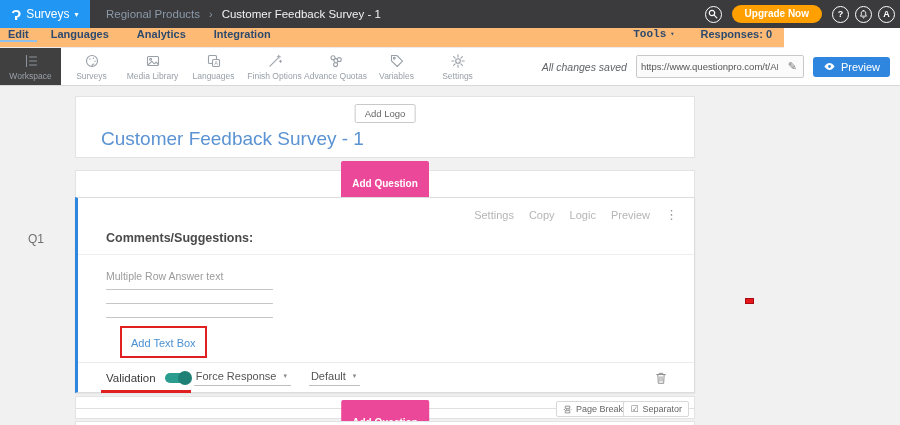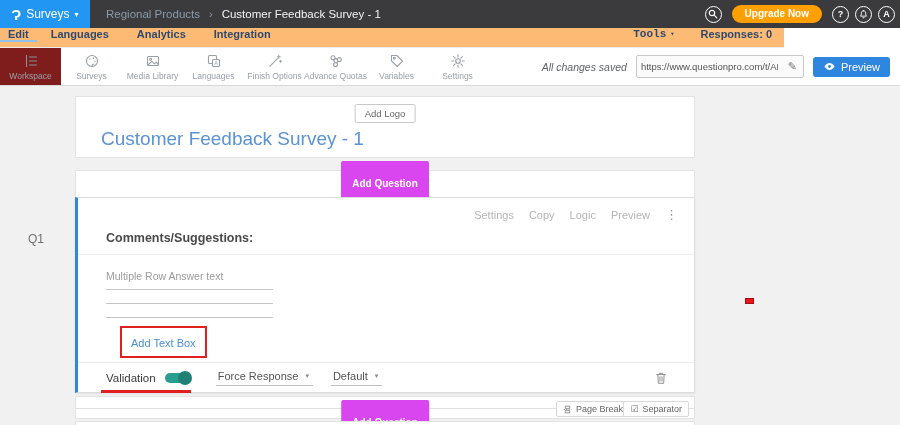--- a/index.html
+++ b/index.html
@@ -39,21 +39,21 @@
   .nav-right { margin-left:auto; display:flex; align-items:center; gap:26px; padding-right:12px; }
   .nav-tools { font-size:11px; font-weight:bold; color:#2d4a6e; display:flex; gap:4px; align-items:center;font-family:Liberation Mono, monospace; }
   .nav-tools .sel-caret { font-size:7px; color:#2d4a6e; }
   .nav-resp { font-size:11px; font-weight:bold; color:#2d4a6e; }
 
   
   .toolbar { position:absolute; top:48px; left:0; width:900px; height:38px; background:#fff;
              border-bottom:1px solid #d8d8d8; display:flex; align-items:stretch; }
   .tool-item { width:61px; display:flex; flex-direction:column; align-items:center;
                justify-content:center; gap:2px; }
-  .tool-item.active { background:#7f1d1d; }
+  .tool-item.active { background:#404040; }
   .tool-label { font-size:8.5px; color:#9aa0a8; white-space:nowrap; }
   .ticon { display:block; }
   .toolbar-right { margin-left:auto; display:flex; align-items:center; gap:9px; padding-right:10px; }
   .saved-text { font-size:10.5px; font-style:italic; color:#5f6368; }
   .url-box { display:flex; align-items:center; width:168px; height:23px;
              border:1px solid #c9c9c9; border-radius:2px; background:#fbfbfb; overflow:hidden; }
   .url-box input { flex:1; min-width:0; border:none; background:transparent; outline:none;
                    font-size:9.5px; color:#555; padding:0 4px; font-family:inherit; }
   .url-pencil { font-size:11px; color:#777; padding:0 6px; }
   .preview-btn { background:#2e86de; color:#fff; font-size:11px; border-radius:3px;
@@ -66,21 +66,21 @@
   .title-card { position:absolute; left:75px; top:10px; width:620px; height:62px;
                 background:#fff; border:1px solid #e3e3e3; }
   .add-logo-btn { position:absolute; left:50%; transform:translateX(-50%); top:7px;
                   border:1px solid #c9c9c9; background:#fff; color:#666; font-size:9.5px;
                   padding:3px 9px; border-radius:2px; }
   .survey-title { position:absolute; left:25px; top:31px; font-size:19px; color:#5b93d3; }
 
   .addq-strip { position:absolute; left:75px; top:84px; width:620px; height:27px;
                 background:#fff; border:1px solid #e3e3e3; border-bottom:none;
                 display:flex; align-items:center; justify-content:center; }
-  .btn-add-q { background:#d946ef; color:#fff; font-size:10px; font-weight:bold;
+  .btn-add-q { background:#ec4899; color:#fff; font-size:10px; font-weight:bold;
                padding:17px 11px; border-radius:2px; line-height:1.2; }
 
   .question-card { position:absolute; left:75px; top:111px; width:620px; height:196px;
                    background:#fff; border:1px solid #dcdcdc; border-left:3px solid #2e86de;
                    box-shadow:0 1px 2px rgba(0,0,0,.06); }
   .qmenu { position:absolute; right:16px; top:9px; display:flex; align-items:center; gap:15px; }
   .qmenu-item { font-size:11px; color:#b5b5b5; }
   .qmenu-dots { font-size:13px; color:#9a9a9a; letter-spacing:0; }
   .qtext { position:absolute; left:28px; top:33px; font-size:12.5px; font-weight:bold; color:#4a4a4a; }
   .qtext-divider { position:absolute; left:0; right:0; top:56px; height:1px; background:#efefef; }
@@ -91,21 +91,21 @@
   .atb-link { font-size:11px; color:#4a90d2; }
   .validation-row { position:absolute; left:0; right:0; bottom:0; height:30px;
                     border-top:1px solid #ececec; display:flex; align-items:center; padding-left:28px; }
   .val-label { font-size:11.5px; color:#3c3c3c; }
   .toggle { position:relative; width:25px; height:10px; background:#2a9d8f; border-radius:5px;
             margin-left:9px; margin-right:4px; display:inline-block; }
   .toggle-knob { position:absolute; right:-2px; top:-2px; width:14px; height:14px;
                  border-radius:50%; background:#1f8176; }
   .red-underline { position:absolute; left:23px; top:192px; width:90px; height:2.5px; background:#e02020; }
   .select-ctl { display:flex; align-items:center; gap:7px; border-bottom:1px solid #bfbfbf;
-                padding:0 4px 3px 2px; margin-left:22px; }
+                padding:0 4px 3px 2px; }
   .select-ctl .sel-text { font-size:11px; color:#555; }
   .select-ctl .sel-caret { font-size:7px; color:#8a8a8a; }
   .trash-btn { margin-left:auto; margin-right:27px; display:flex; }
 
   .footer-strip { position:absolute; left:75px; top:310px; width:620px; height:23px;
                   background:#fff; border:1px solid #e3e3e3; }
   .footer-divider { position:absolute; left:0; right:0; top:11px; height:1px; background:#e0e0e0; }
   .footer-addq { position:absolute; left:50%; transform:translateX(-50%); top:3px; }
   .chip { position:absolute; top:4px; background:#fff; border:1px solid #d8d8d8; border-radius:2px;
           color:#666; font-size:9px; padding:2px 6px; display:flex; align-items:center; gap:4px; }

